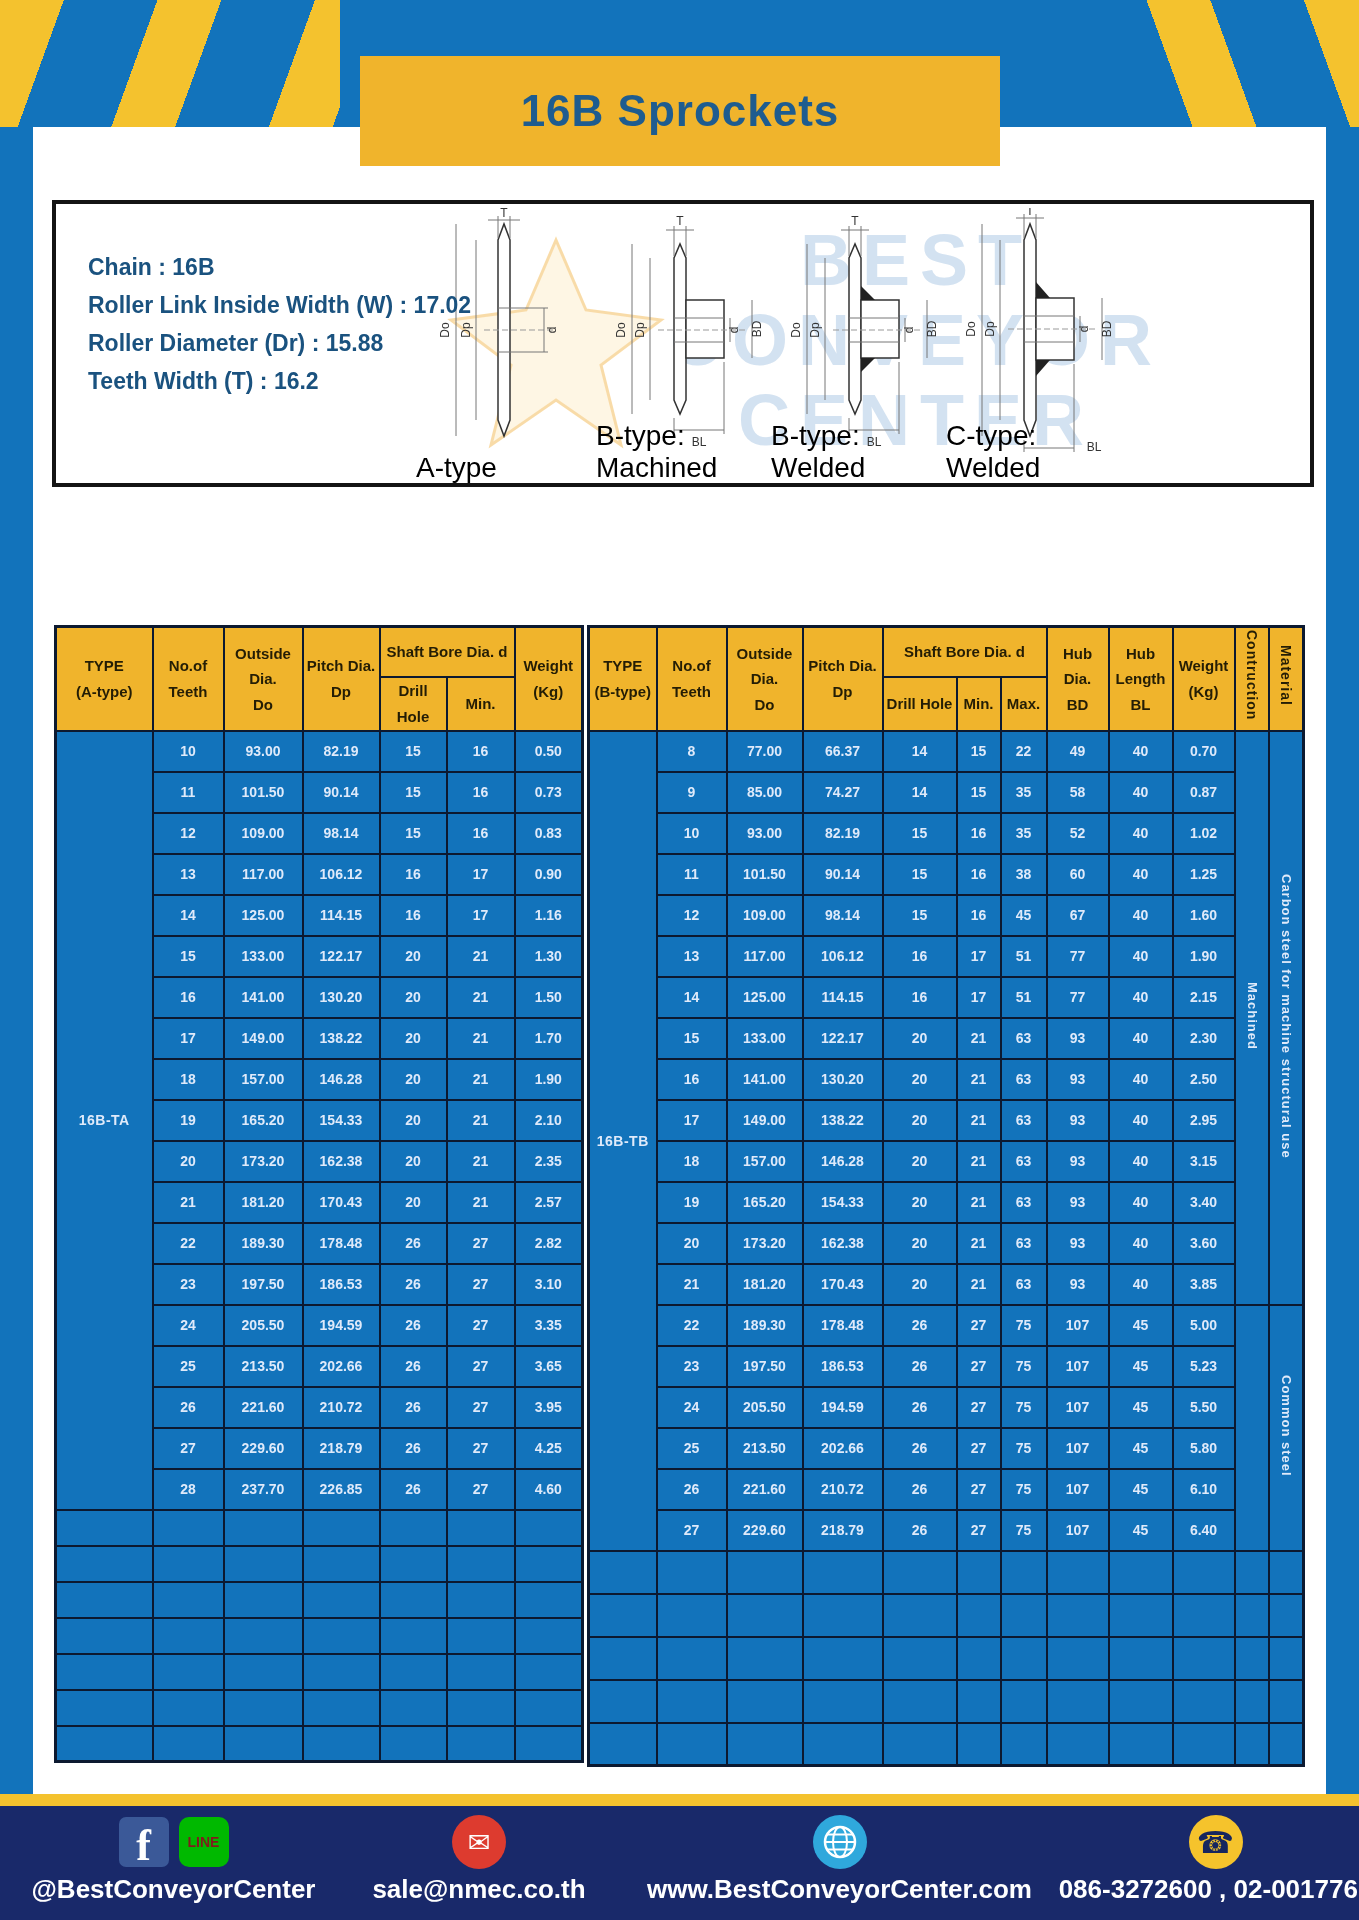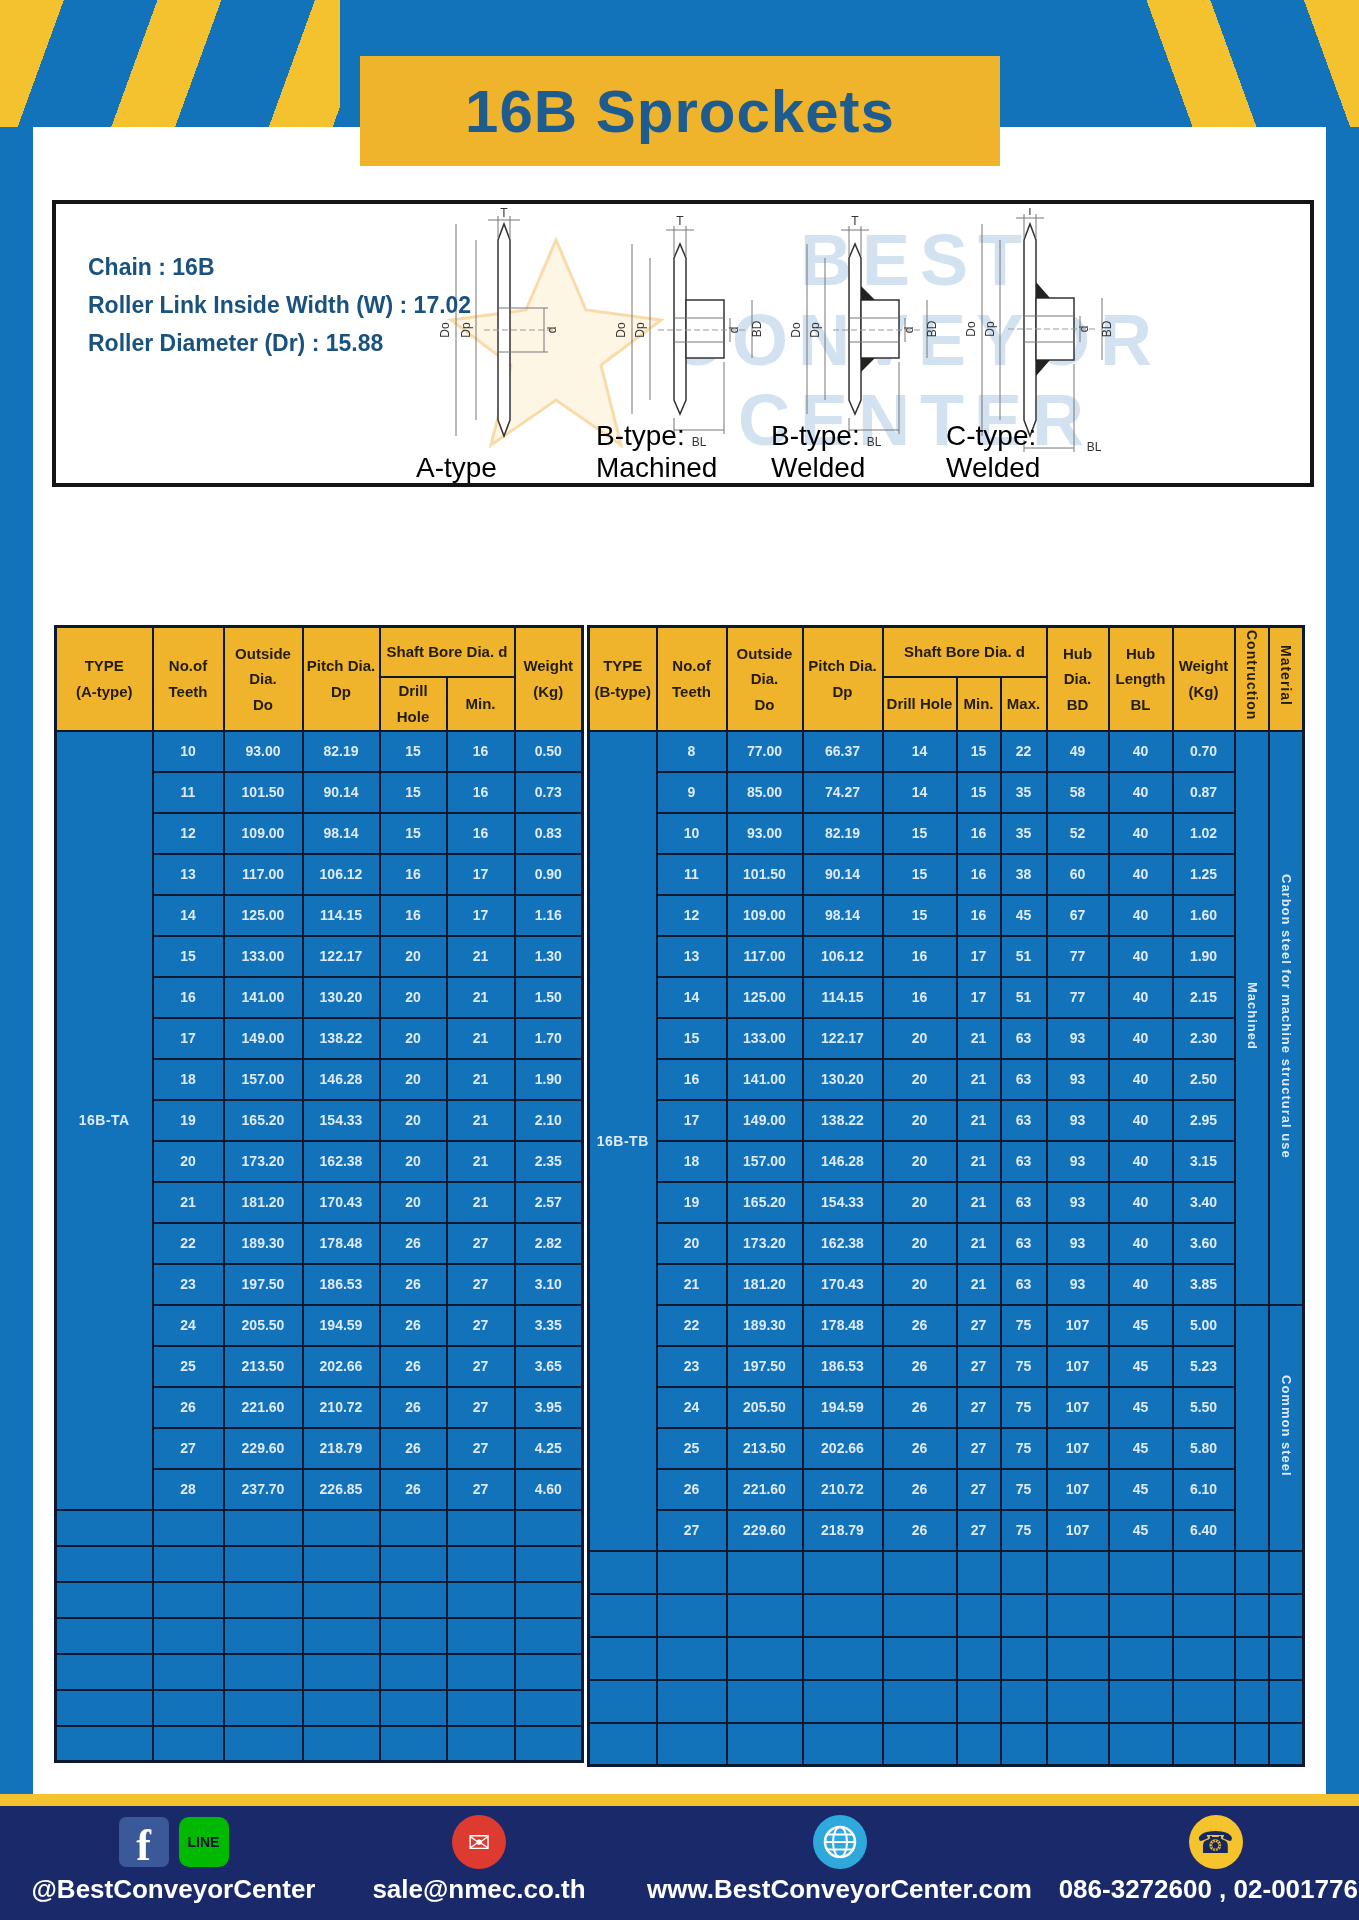--- a/index.html
+++ b/index.html
@@ -11,21 +11,21 @@
   .hz-left{left:0;width:340px;
     background:repeating-linear-gradient(110deg,#f4c22e 0 60px,#1273bb 60px 148px);}
   .hz-right{right:0;width:260px;
     background:repeating-linear-gradient(70deg,#1273bb 0 88px,#f4c22e 88px 148px);}
   
   .side{position:absolute;top:127px;width:33px;height:1667px;background:#1273bb;}
   .side-l{left:0;} .side-r{right:0;}
   
   .banner{position:absolute;left:360px;top:56px;width:640px;height:110px;background:#f0b42c;
           display:flex;align-items:center;justify-content:center;z-index:3;}
-  .banner h1{margin:8px;font-size:60px;font-weight:bold;color:#1e5c8f;letter-spacing:1px;}
+  .banner h1{margin:8px;font-size:44px;font-weight:bold;color:#1e5c8f;letter-spacing:1px;}
   
   .spec-box{position:absolute;left:52px;top:200px;width:1262px;height:287px;background:#fff;
             border:4px solid #141414;box-sizing:border-box;}
   .spec-lines{position:absolute;left:32px;top:44px;z-index:2;}
   .spec-line{font-size:23px;font-weight:bold;color:#1a527f;line-height:38px;white-space:nowrap;}
   .watermark{position:absolute;left:540px;top:16px;width:640px;text-align:center;z-index:0;
              font-weight:bold;font-size:72px;letter-spacing:10px;line-height:80px;
              color:rgba(167,197,228,0.5);}
   .wm-graphic{position:absolute;left:385px;top:26px;z-index:0;opacity:.4;}
   .figure{position:absolute;top:4px;width:175px;height:278px;z-index:1;}
@@ -54,21 +54,21 @@
   .footer-line{position:absolute;left:0;top:1794px;width:1359px;height:12px;background:#f4c22e;}
   .footer{position:absolute;left:0;top:1806px;width:1359px;height:114px;background:#19296a;}
   .f-sec{position:absolute;top:0;height:114px;display:flex;flex-direction:column;
          align-items:center;justify-content:flex-start;}
   .f-icons{display:flex;gap:10px;margin-top:8px;align-items:center;height:56px;}
   .f-label{color:#ffffff;font-weight:bold;font-size:26px;margin-top:4px;white-space:nowrap;}
   .icon-fb{width:50px;height:50px;background:#3b5998;border-radius:7px;display:flex;
            align-items:flex-end;justify-content:center;color:#fff;
            font-family:"Liberation Serif",serif;font-weight:bold;font-size:44px;line-height:.95;}
   .icon-line{width:50px;height:50px;background:#00b900;border-radius:10px;display:flex;
-           align-items:center;justify-content:center;color:#0f172a;font-weight:bold;font-size:14px;}
+           align-items:center;justify-content:center;color:#7f1d1d;font-weight:bold;font-size:14px;}
   .circ{width:54px;height:54px;border-radius:50%;display:flex;align-items:center;justify-content:center;}
   .icon-mail{background:#dd3b2f;}
   .icon-globe{background:#2fa8dc;}
   .icon-phone{background:#f5c32c;}
   .glyph{font-family:"DejaVu Sans",sans-serif;}
   .icon-mail .glyph{color:#fff;font-size:27px;}
   .icon-phone .glyph{color:#16265e;font-size:30px;}
 </style>
 </head>
 <body>
@@ -94,20 +94,21 @@
       <div>CENTER</div>
     </div>
     <svg class="wm-graphic" width="230" height="230" viewBox="0 0 230 230">
       <polygon points="115,10 145,80 220,90 160,135 180,215 115,170 50,215 70,135 10,90 85,80" fill="rgba(244,186,60,0.35)" stroke="#f0a828" stroke-width="3"></polygon>
     </svg>
 
     <div class="spec-lines">
       <div class="spec-line">Chain  :  16B</div>
       <div class="spec-line">Roller Link Inside Width (W)  :  17.02</div>
       <div class="spec-line">Roller Diameter (Dr)  :  15.88</div>
+      <div class="spec-line">Teeth Width (T)  :  16.2</div>
     </div>
 
     <div class="figure" style="left:360px;">
       <svg width="175" height="248" viewBox="0 0 175 248">
         <path class="shape" d="M82,212 V32 L88,16 L94,32 V212 L88,228 Z"></path>
         <line class="dline" x1="82" y1="100" x2="94" y2="100"></line>
         <line class="dline" x1="82" y1="144" x2="94" y2="144"></line>
         <line class="cline" x1="68" y1="122" x2="138" y2="122"></line>
         <line class="dline" x1="82" y1="30" x2="82" y2="8"></line>
           <line class="dline" x1="94" y1="30" x2="94" y2="8"></line>

